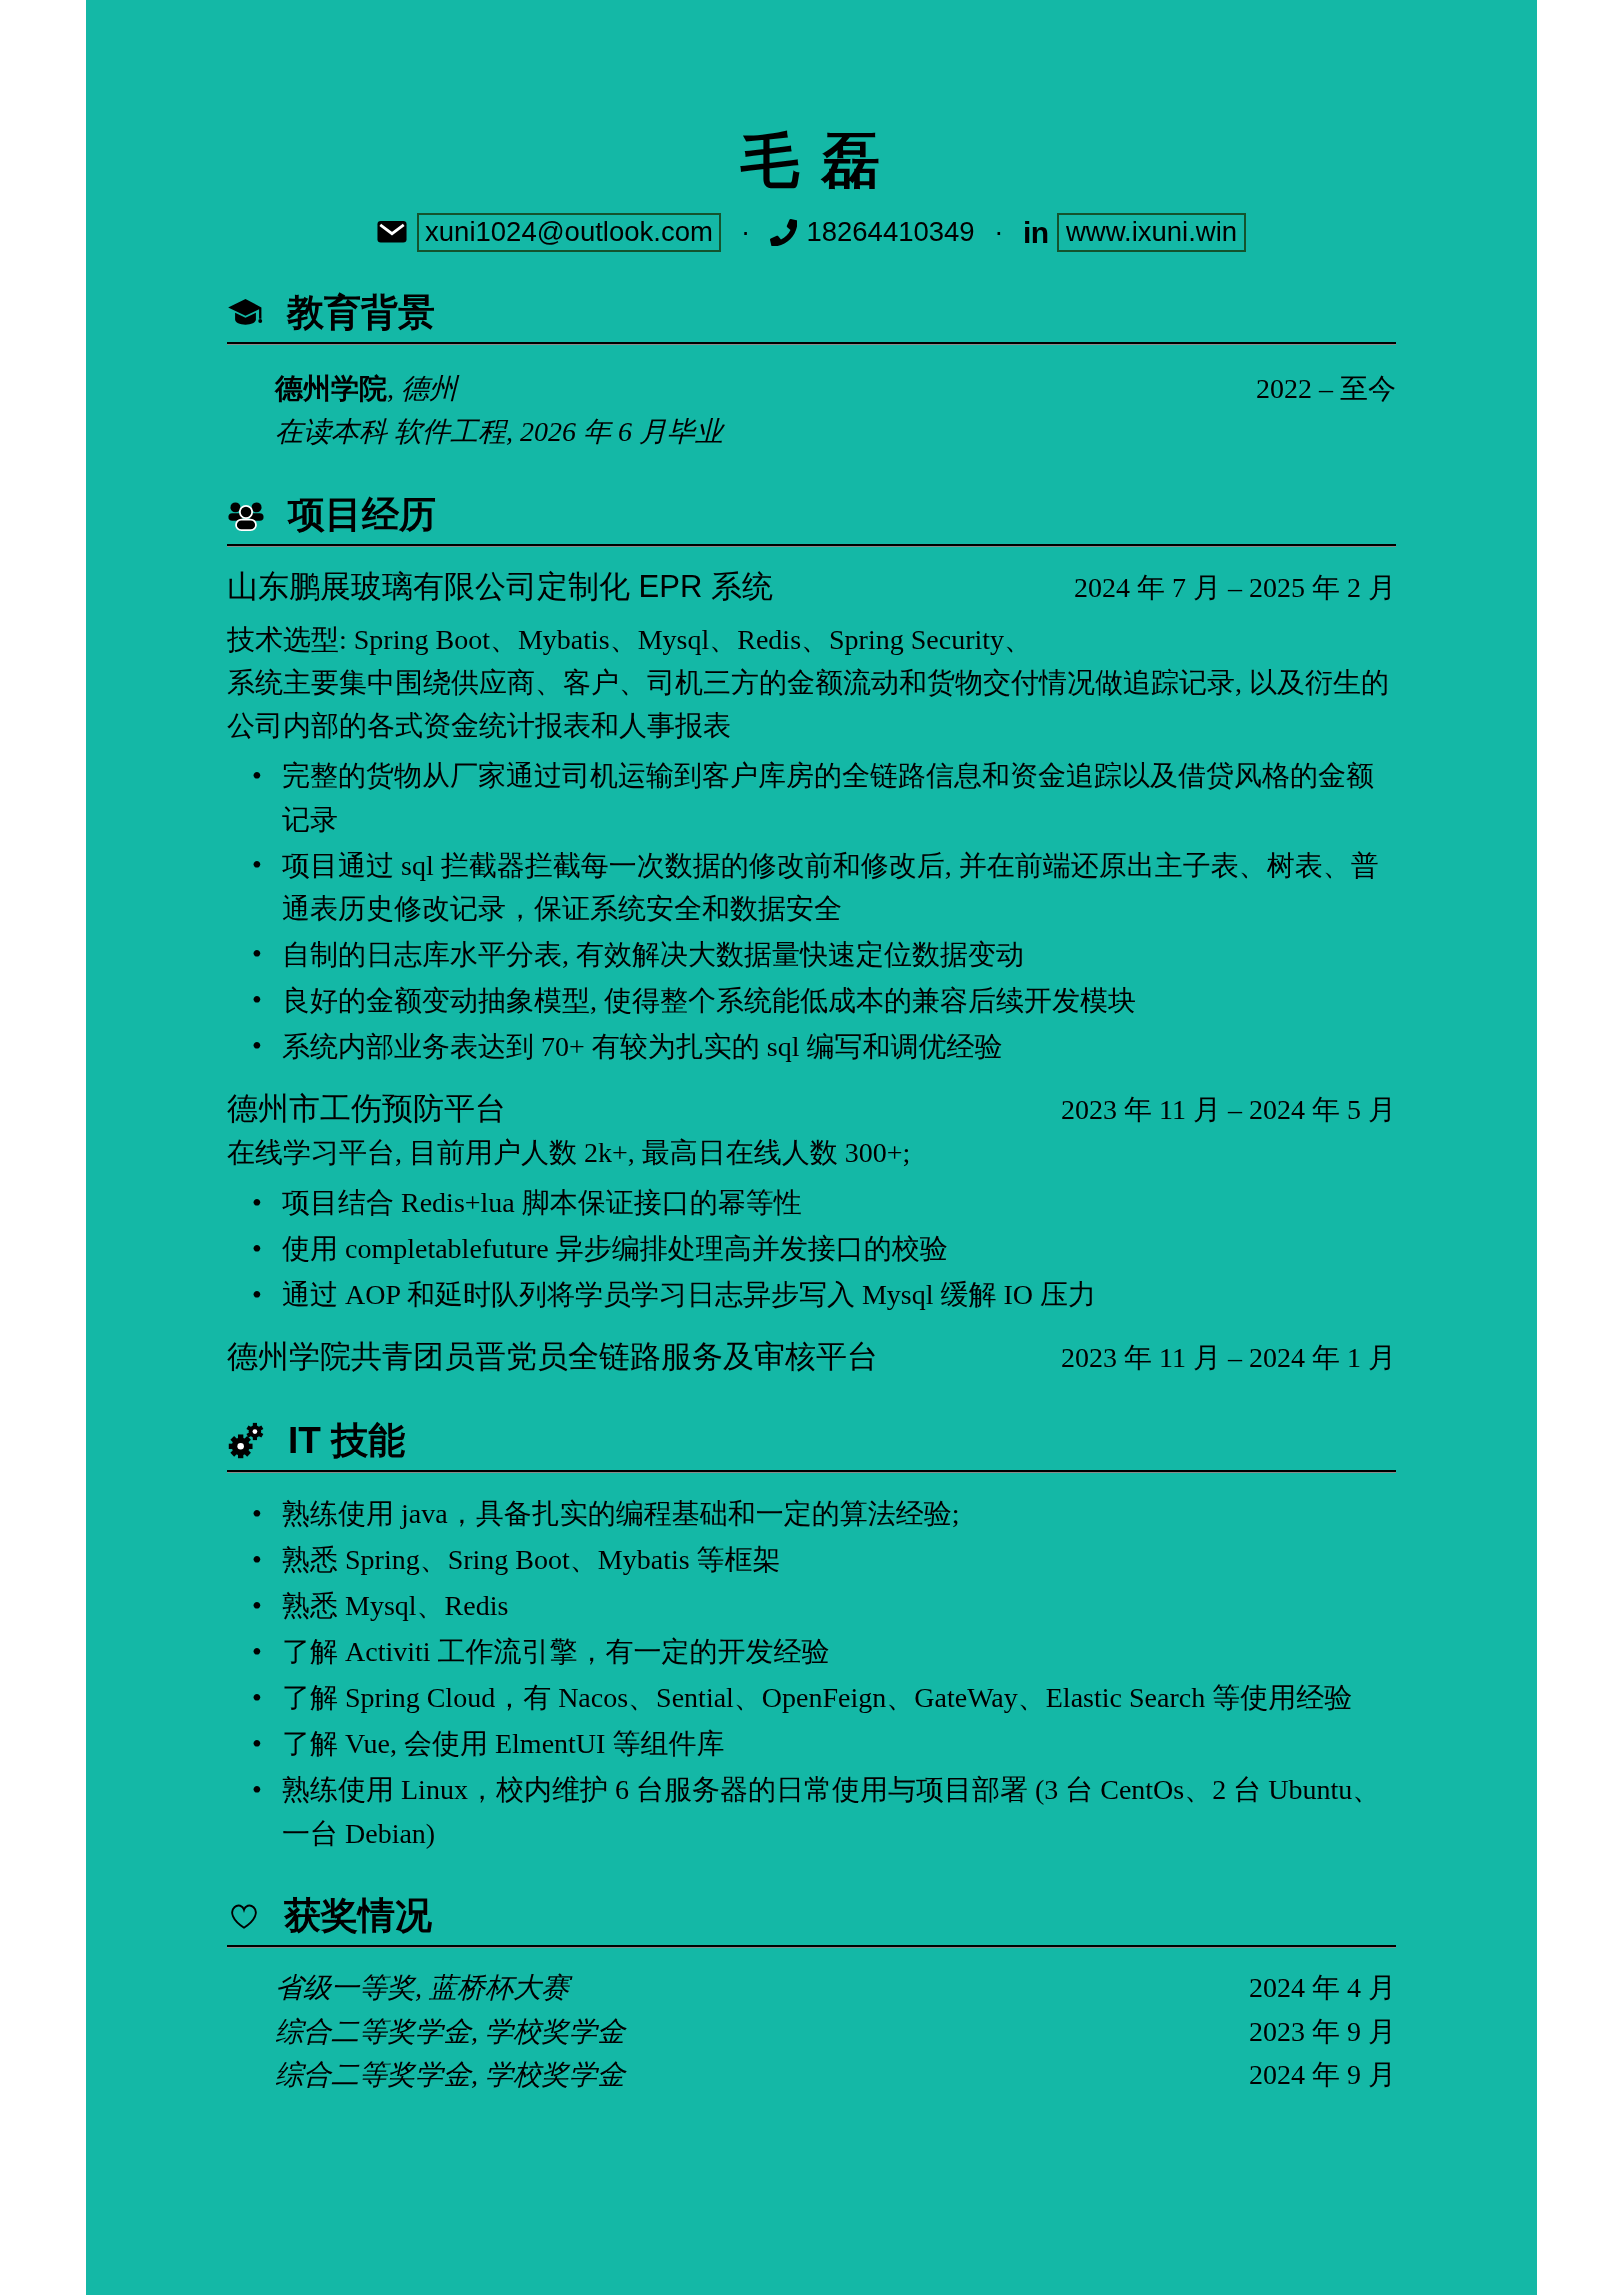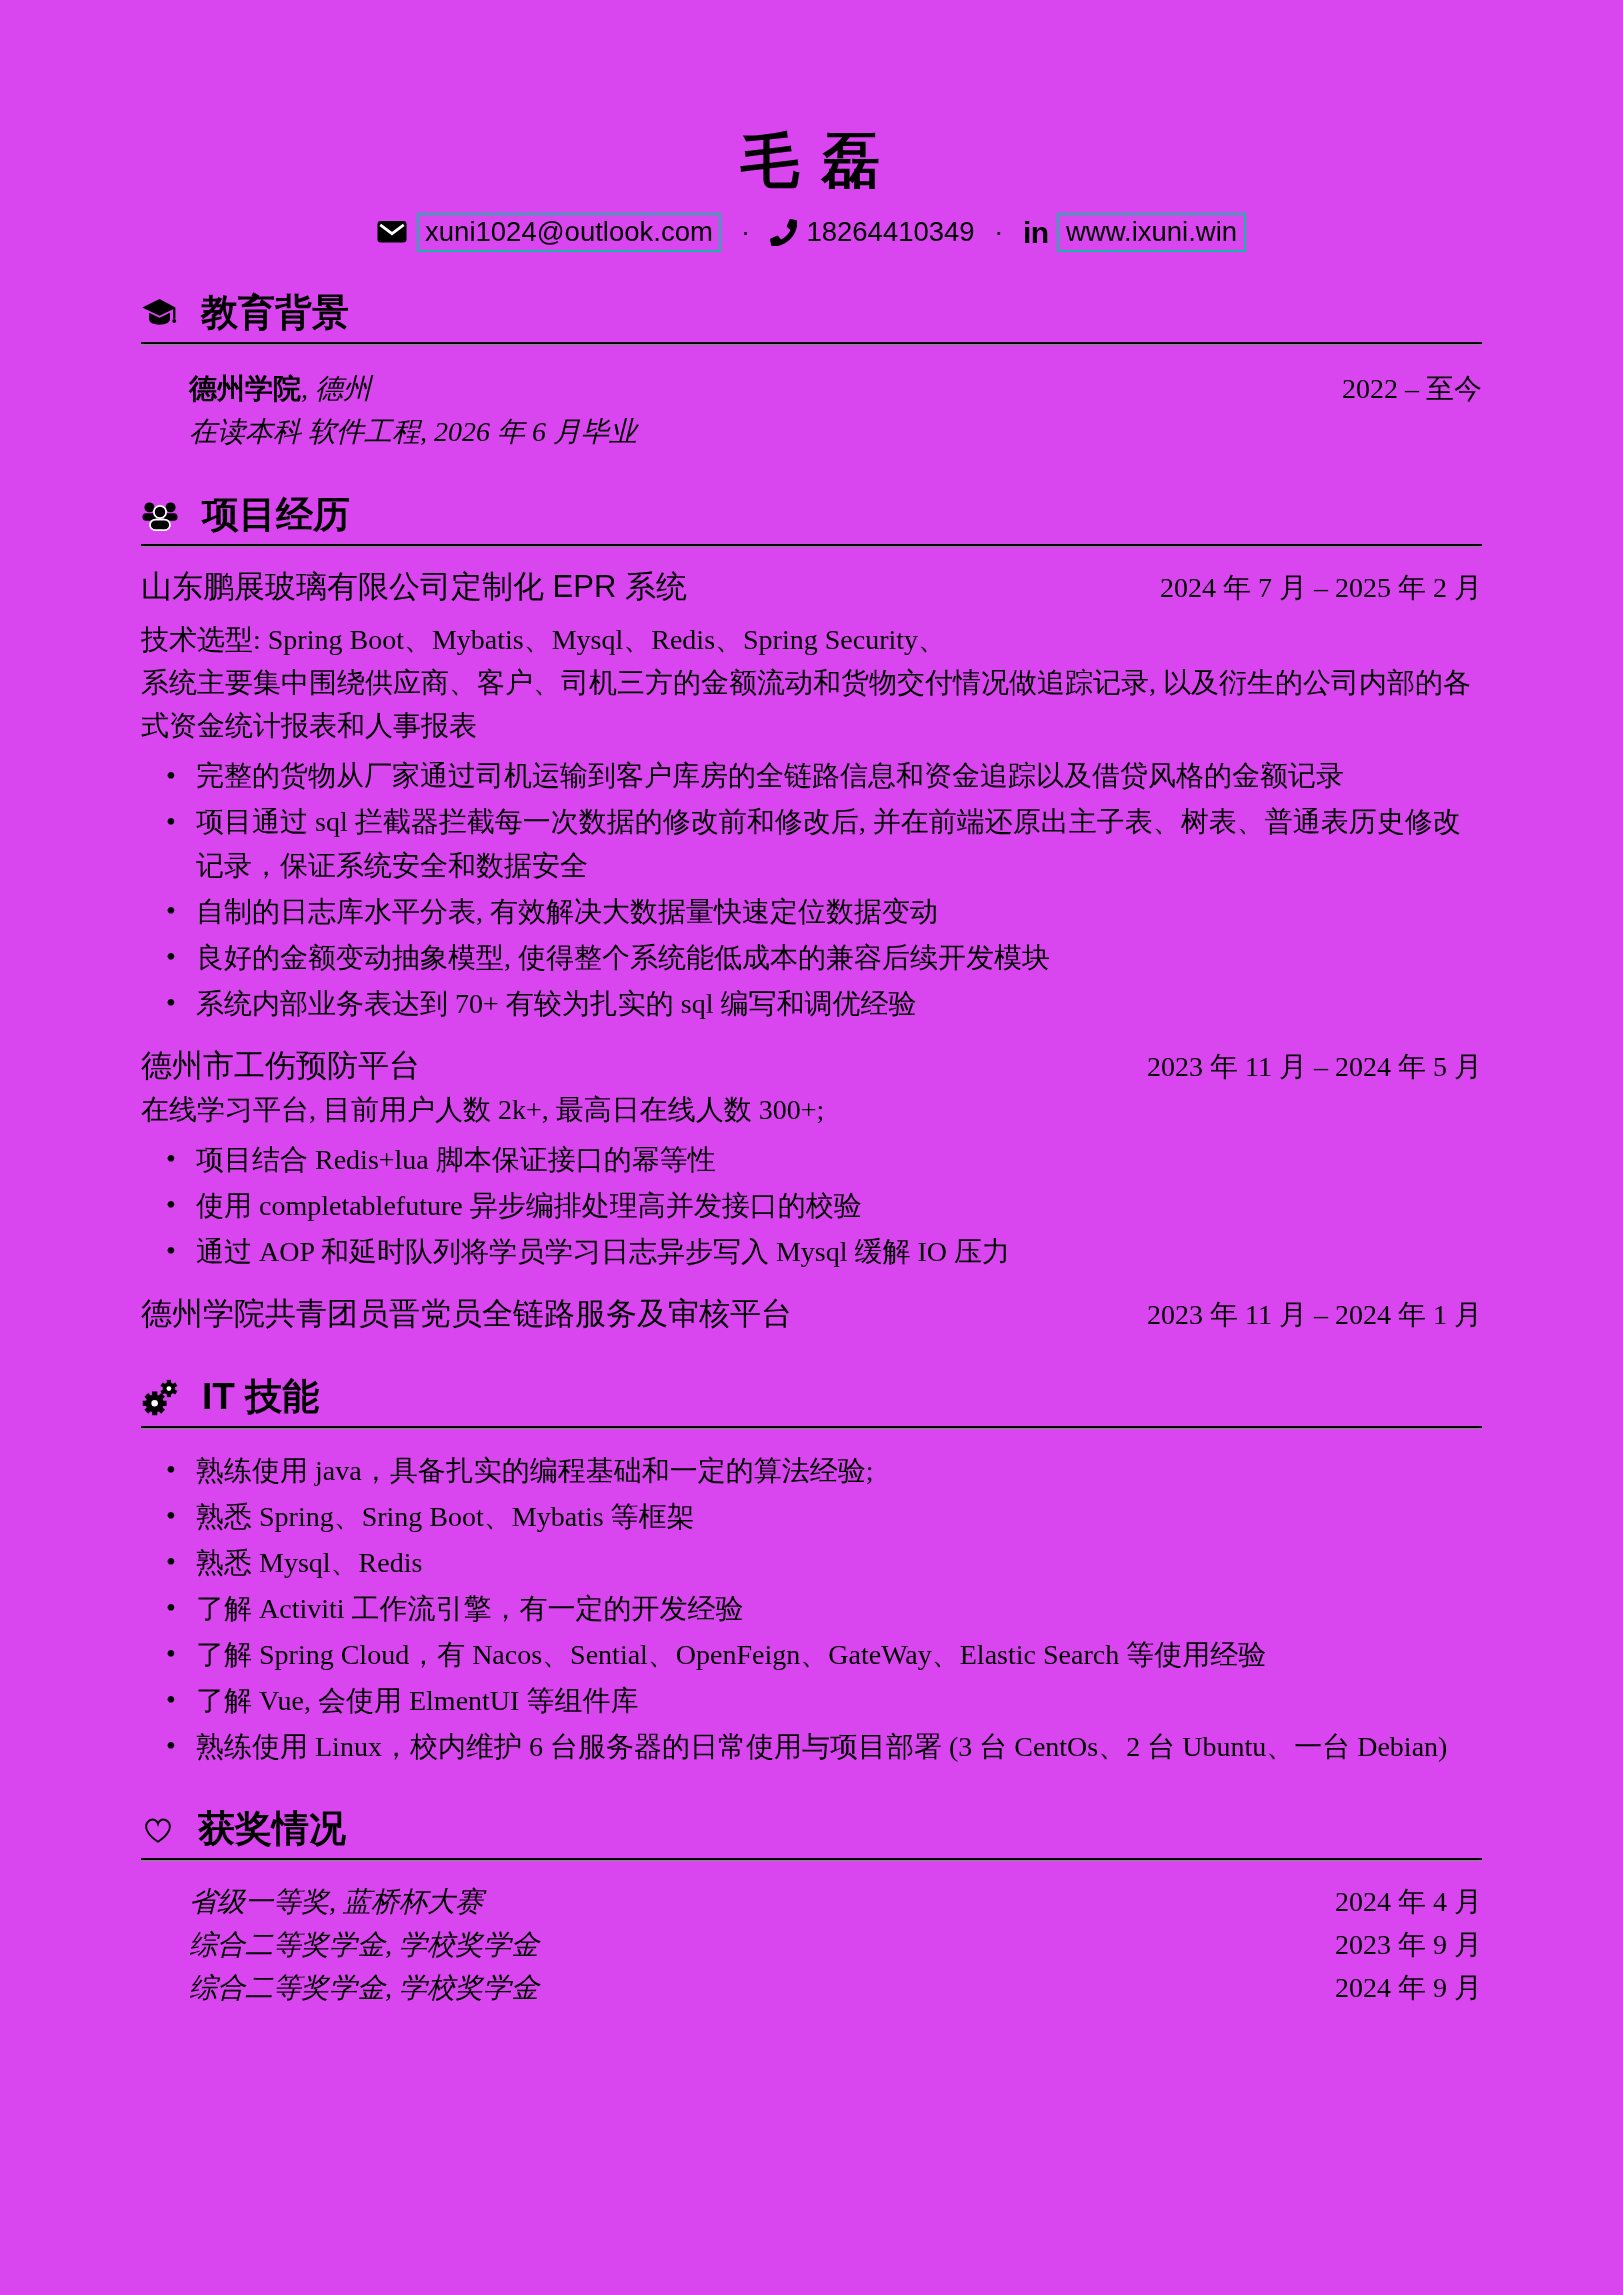--- a/index.html
+++ b/index.html
@@ -1,23 +1,23 @@
 <!DOCTYPE html>
 <html style="font-size:10.5px"><head>
 <meta charset="utf-8">
 <title>Resume</title>
 <style>
   * { box-sizing: border-box; }
   html, body { margin: 0; padding: 0; background: #ffffff; }
   .page {
     position: relative;
-    width: 1623px;
+    width: 1451px;
     height: 2295px;
     margin: 0 auto;
-    background: #d946ef;
+    background: #14b8a6;
     color: #000000;
     padding: 131px 141px 0 141px;
     font-family: "Liberation Serif", serif;
     font-size: 28px;
     line-height: 1.55;
     overflow: hidden;
   }
 
   
   .name {
@@ -35,21 +35,21 @@
     align-items: center;
     gap: 17px;
     font-family: "Liberation Sans", sans-serif;
     font-size: 27.5px;
     line-height: 1.1;
   }
   .contact-item { display: inline-flex; align-items: center; gap: 9.2px; }
   .contact-item svg { display: block; }
   .linkbox {
     display: inline-block;
-    border: 2px solid #14b8a6;
+    border: 2px solid #14532d;
     padding: 2.6px 6.5px;
     color: #000;
     text-decoration: none;
   }
   .dot-sep { font-size: 27.5px; padding: 0 2.6px; }
   .in-glyph {
     font-family: "Liberation Sans", sans-serif;
     font-weight: bold;
     font-size: 30px;
     letter-spacing: -0.7px;

